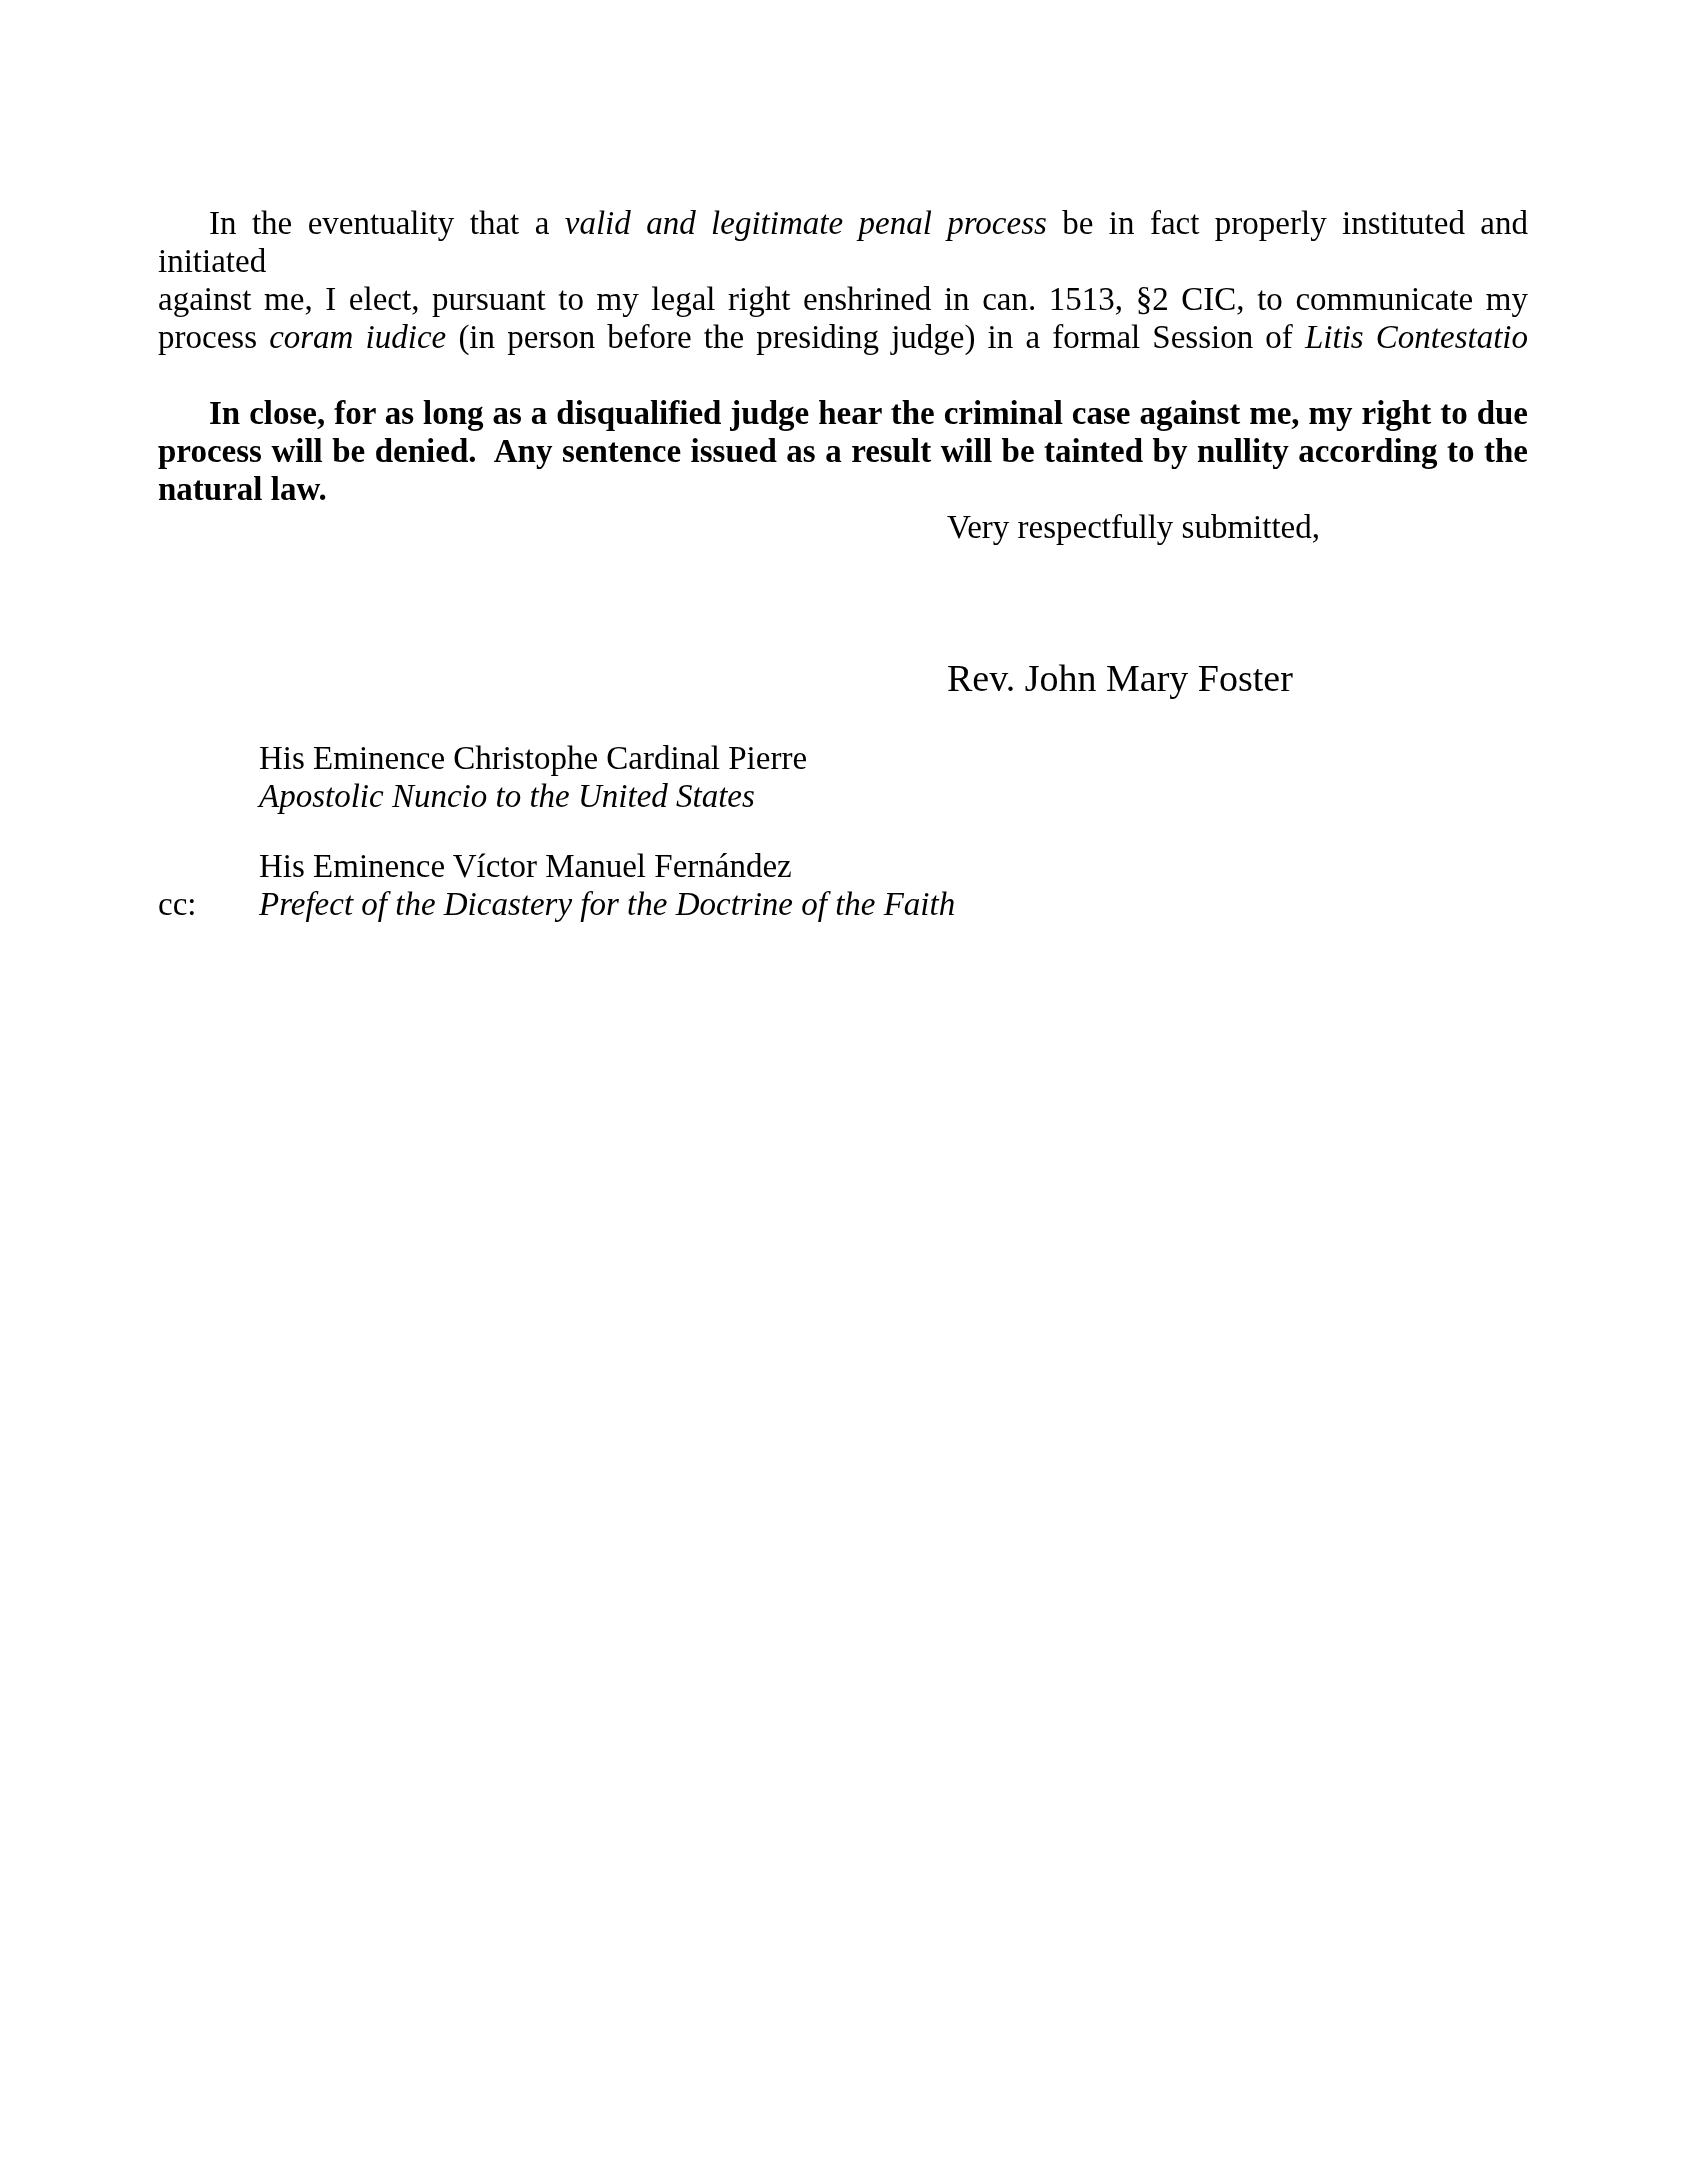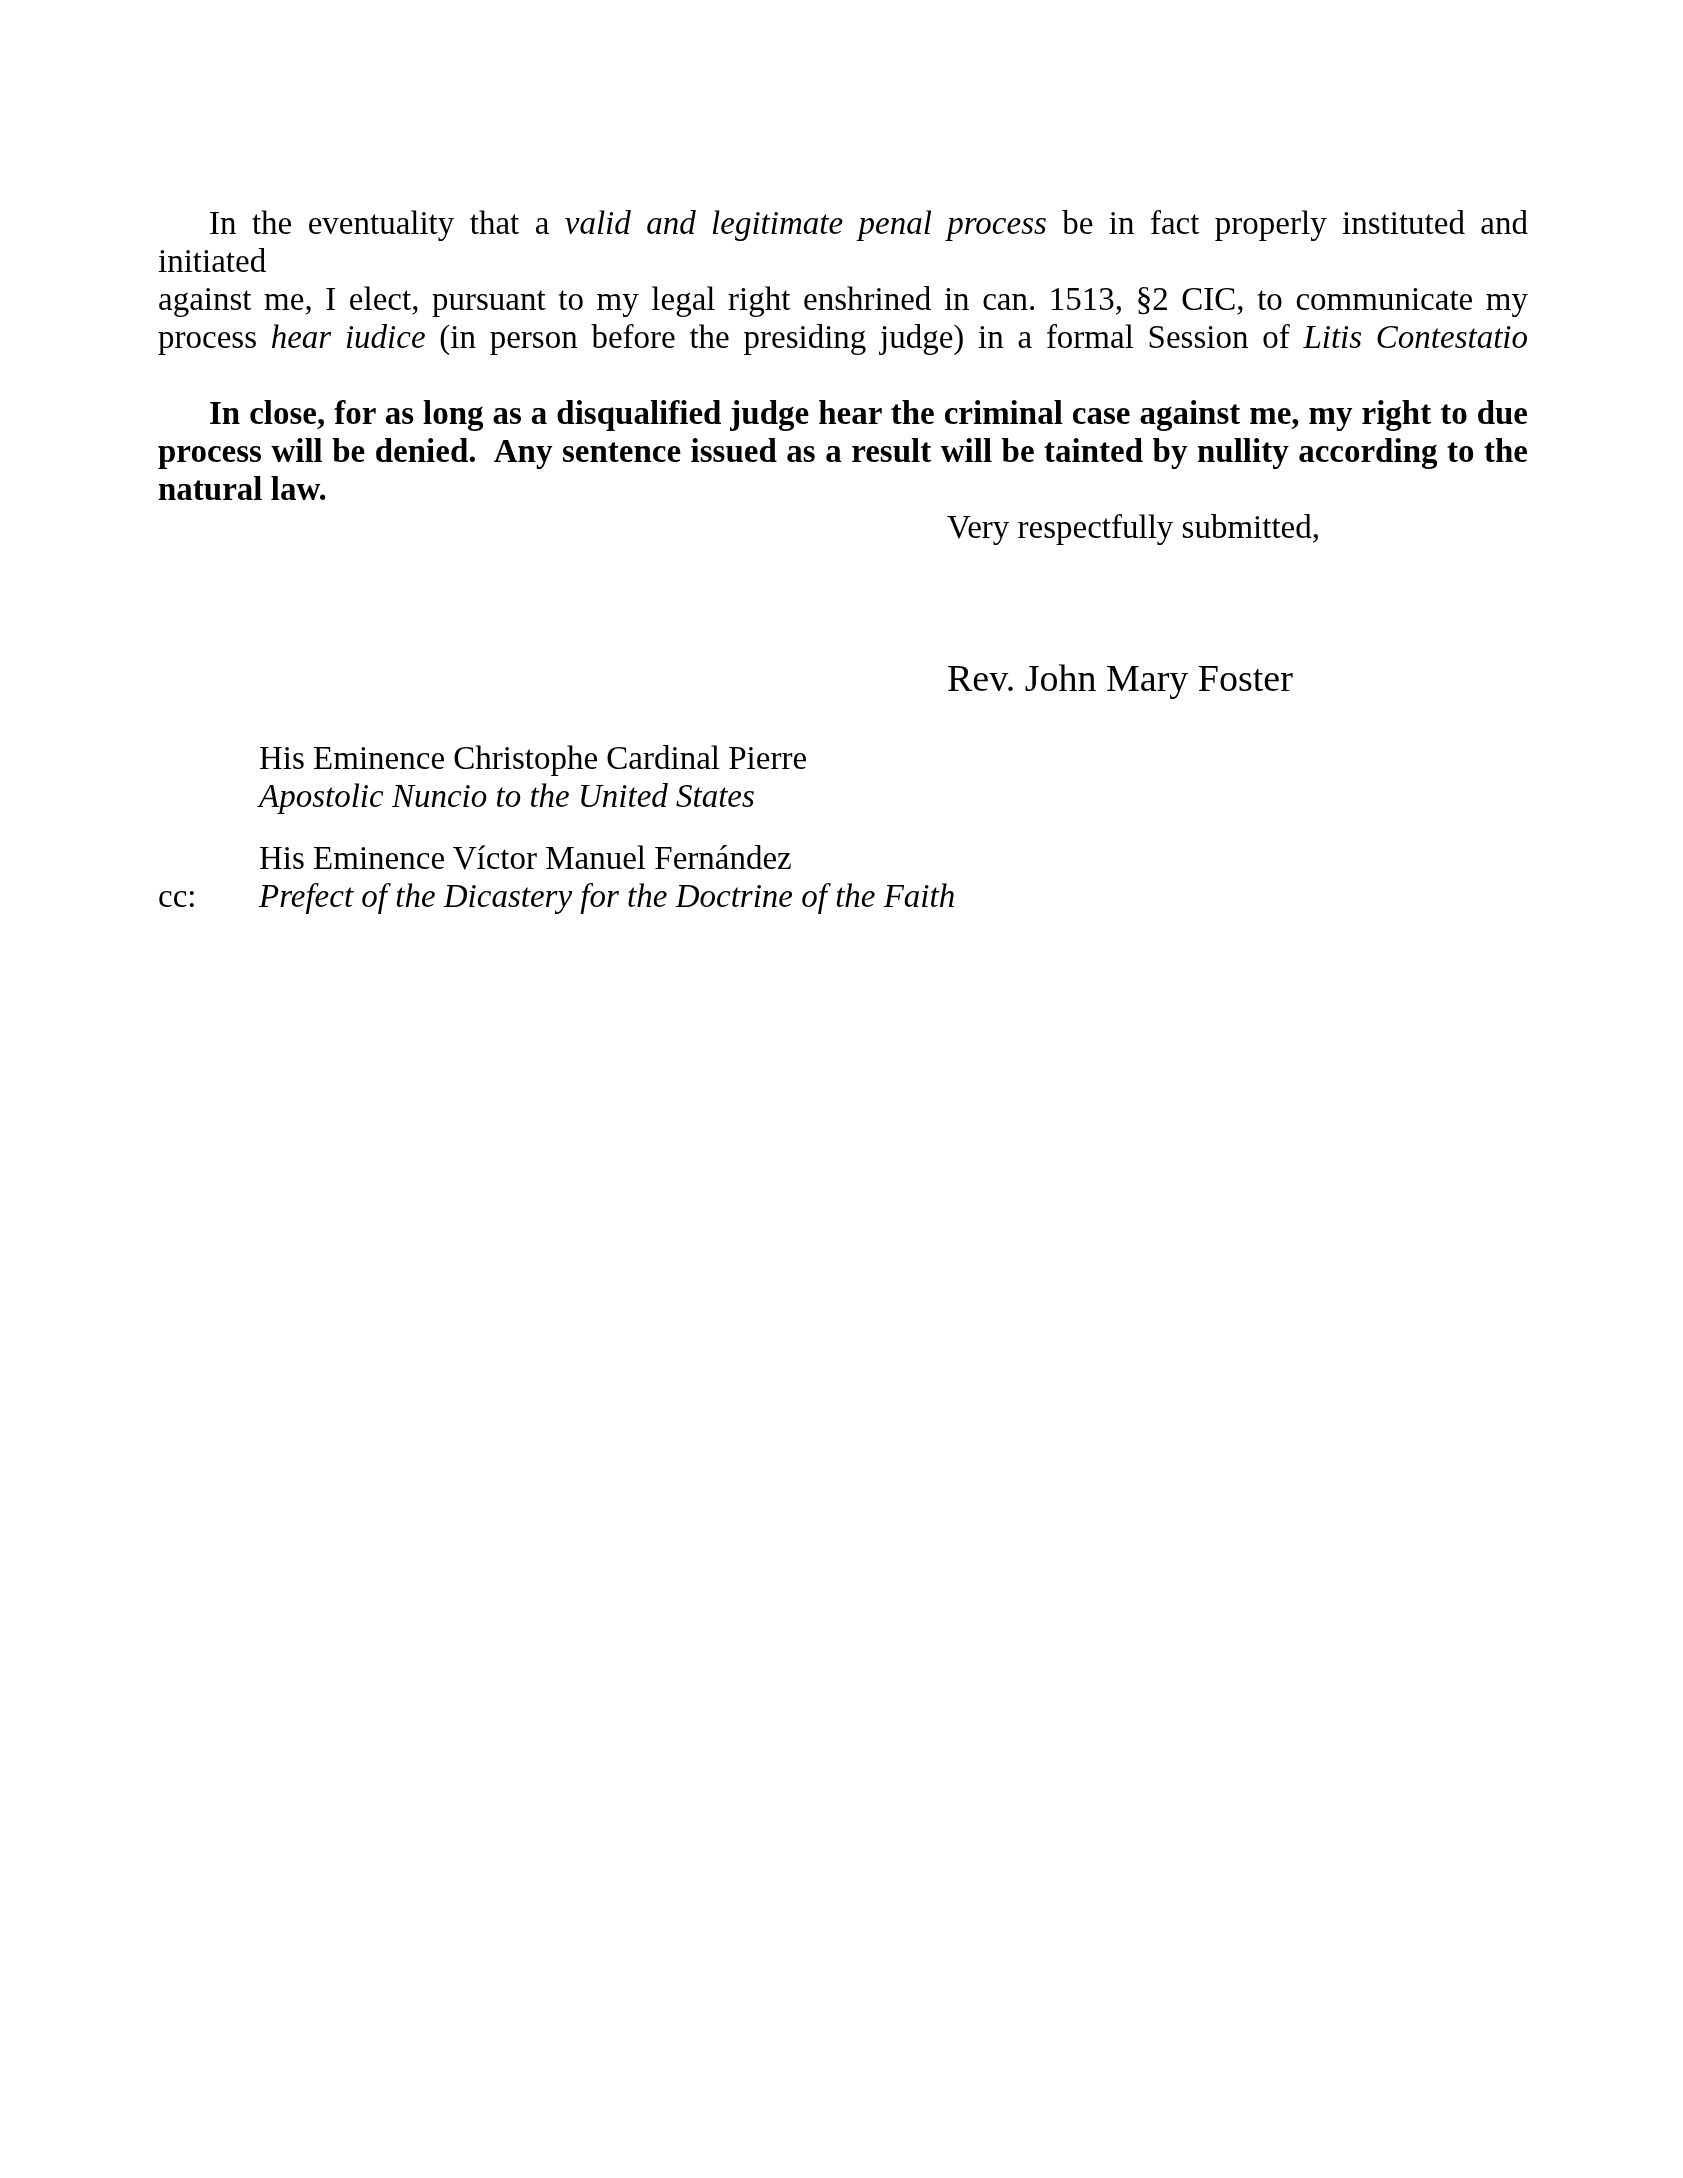--- a/index.html
+++ b/index.html
@@ -58,41 +58,41 @@
     align-items: flex-end;
   }
   .cc-label {
     width: 101px;
     flex: 0 0 101px;
     font-size: 33px;
     line-height: 38px;
   }
   .cc-entry + .cc-entry-wrap,
   .cc-entry-2 {
-    margin-top: 24px;
+    margin-top: 32px;
   }
   .cc-name {
     font-size: 33px;
     line-height: 38px;
   }
   .cc-title {
     font-size: 33px;
     line-height: 38px;
     font-style: italic;
   }
 </style>
 </head>
 <body>
 
 <div class="page">
 
   <div>
     <div class="line j indent"><span>In the eventuality that a </span><span class="it">valid and legitimate penal process</span><span> be in fact properly instituted and initiated</span></div>
     <div class="line j"><span>against me, I elect, pursuant to my legal right enshrined in can. 1513, §2 CIC, to communicate my</span></div>
-    <div class="line j"><span>process </span><span class="it">hear iudice</span><span> (in person before the presiding judge) in a formal Session of </span><span class="it">Litis Contestatio</span></div>
+    <div class="line j"><span>process </span><span class="it">coram iudice</span><span> (in person before the presiding judge) in a formal Session of </span><span class="it">Litis Contestatio</span></div>
   </div>
 
   <div class="bold" style="margin-top:38px">
     <div class="line j indent">In close, for as long as a disqualified judge hear the criminal case against me, my right to due</div>
     <div class="line j">process will be denied.&nbsp; Any sentence issued as a result will be tainted by nullity according to the</div>
     <div class="line">natural law.</div>
   </div>
 
   <div class="valediction">Very respectfully submitted,</div>
 

